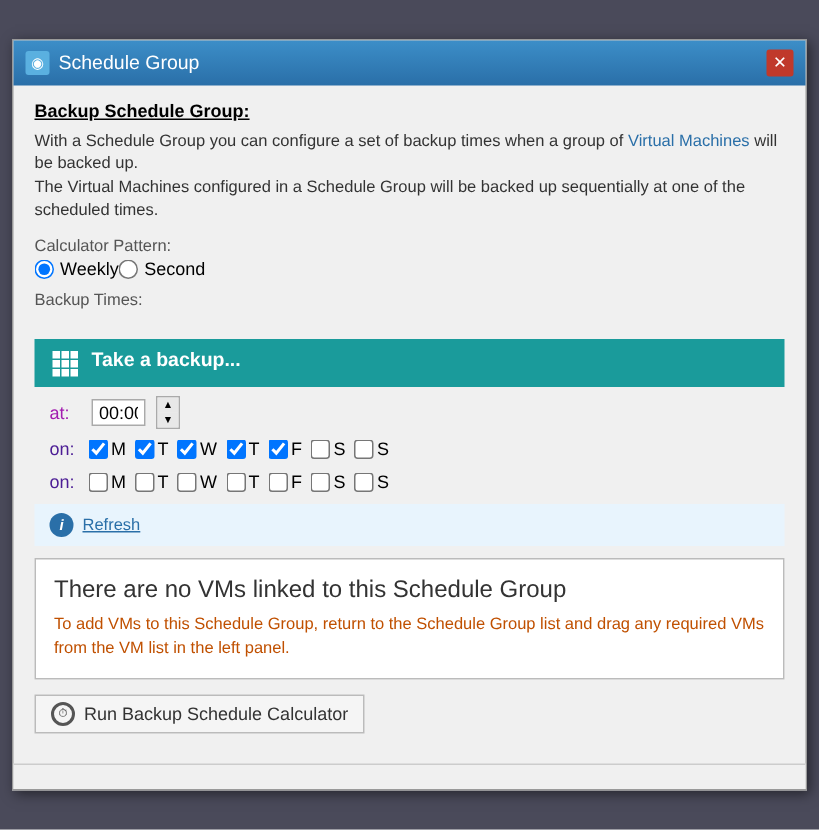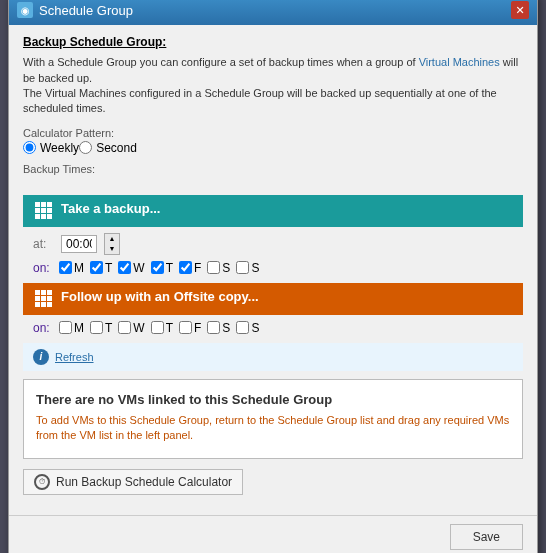--- a/index.html
+++ b/index.html
@@ -137,21 +137,21 @@
     .time-row {
       display: flex;
       align-items: center;
       gap: 8px;
       margin-left: 10px;
       margin-bottom: 6px;
     }
     .at-label {
       width: 20px;
       font-size: 12px;
-      color: #737373;
+      color: #a21caf;
     }
     .time-input {
       border: 1px solid #aaa;
       padding: 1px 4px;
       font-size: 12px;
       width: 36px;
       background: white;
     }
     .spinner {
       display: flex;
@@ -227,22 +227,22 @@
       cursor: pointer;
     }
     .vm-box {
       border: 1px solid #bbb;
       padding: 12px;
       margin-bottom: 10px;
       background: white;
       min-height: 80px;
     }
     .vm-box-title {
-      font-size: 13px;
-      font-weight: bold;
+      font-size: 16px;
+      font-weight: normal;
       color: #333;
       margin-bottom: 6px;
     }
     .vm-box-desc {
       font-size: 11px;
       color: #c05000;
       line-height: 1.4;
     }
     .calc-btn {
       display: flex;
@@ -372,36 +372,20 @@
       <label class="day-item">
           <input type="checkbox" style="">
           <span>S</span>
         </label>
       <label class="day-item">
           <input type="checkbox" style="">
           <span>S</span>
         </label>
     </div>
 
-    <div class="section-bar orange">
-      <div class="bar-icon">
-        <div class="grid-icon">
-          <div></div>
-            <div></div>
-            <div></div>
-          <div></div>
-            <div></div>
-            <div></div>
-          <div></div>
-            <div></div>
-            <div></div>
-        </div>
-      </div>
-      <span>Follow up with an Offsite copy...</span>
-    </div>
 
     <div class="days-row">
       <span class="on-label">on:</span>
       <label class="day-item">
           <input type="checkbox" style="">
           <span>M</span>
         </label>
       <label class="day-item">
           <input type="checkbox" style="">
           <span>T</span>
@@ -438,15 +422,14 @@
       <div class="vm-box-desc">To add VMs to this Schedule Group, return to the Schedule Group list and drag any required VMs from the VM list in the left panel.</div>
     </div>
 
     <button class="calc-btn">
       <div class="calc-icon">⏱</div>
       <span>Run Backup Schedule Calculator</span>
     </button>
   </div>
 
   <div class="footer">
-    <button class="footer-btn">Save</button>
   </div>
 </div>
 
 </body></html>

